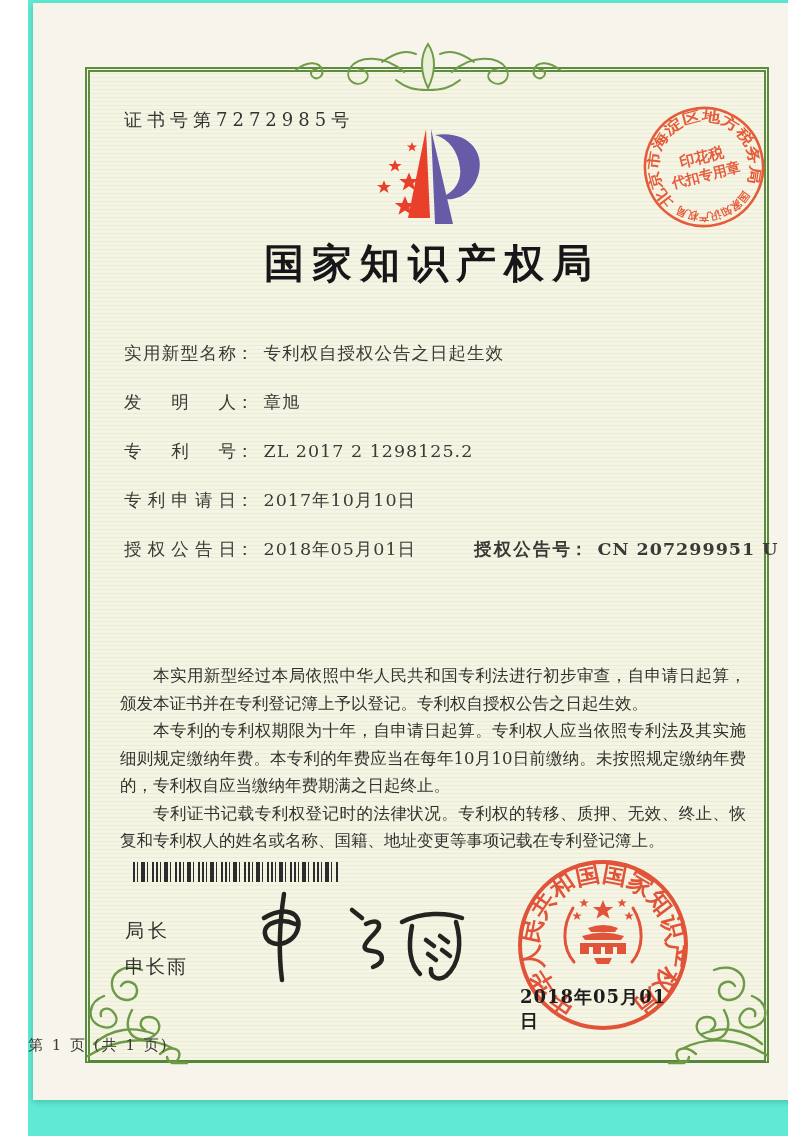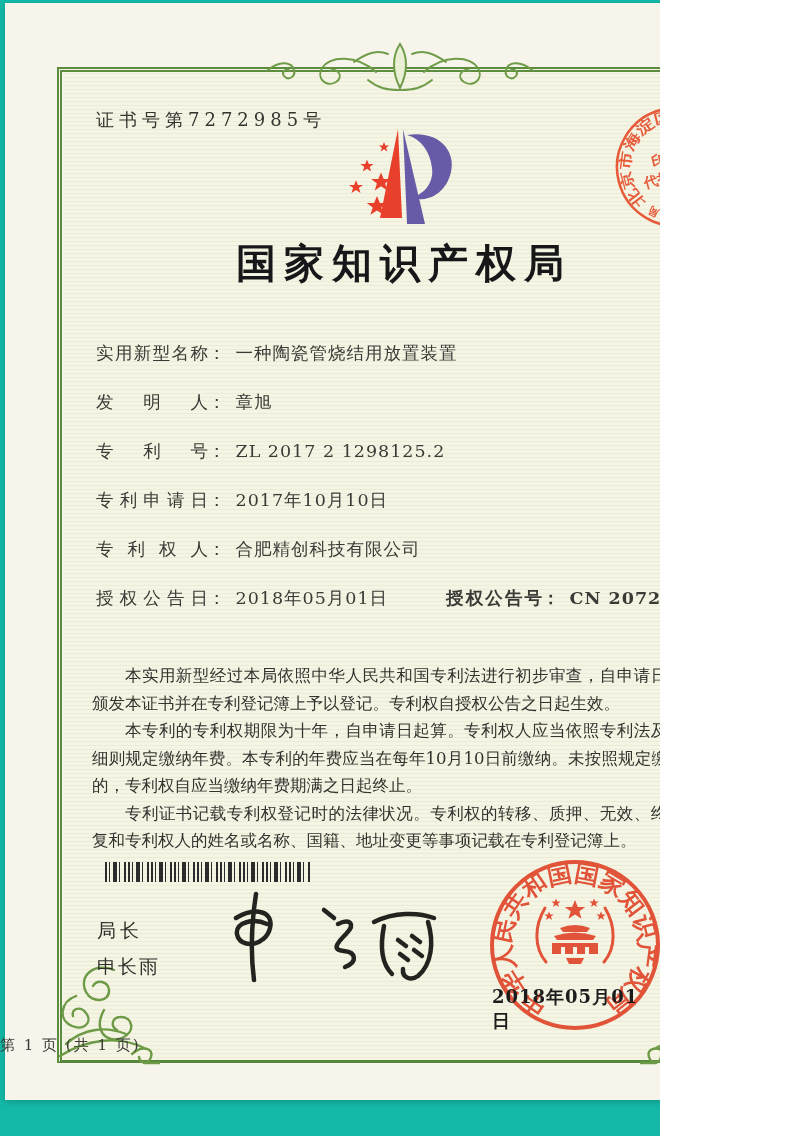--- a/index.html
+++ b/index.html
@@ -1,17 +1,17 @@
 <!DOCTYPE html>
 <html><head>
 <meta charset="utf-8">
 <style>
   html,body{margin:0;padding:0;background:#ffffff;}
-  .page{position:relative;width:660px;height:1136px;overflow:hidden;
-        font-family:"DejaVu Serif","Liberation Serif",serif;background:#14b8a6;}
+  .page{position:relative;width:760px;height:1136px;overflow:hidden;
+        font-family:"DejaVu Serif","Liberation Serif",serif;background:#5eead4;margin-left:28px;}
   .paper{position:absolute;left:5px;top:3px;width:789px;height:1097px;
          background:#f7f4eb;box-shadow:0 2px 6px rgba(0,0,0,0.18);}
   .inner-bg{position:absolute;left:63px;top:73px;width:676px;height:988px;
          background:
            repeating-linear-gradient(180deg, rgba(150,180,105,0.12) 0px, rgba(150,180,105,0.12) 1px, rgba(0,0,0,0) 1px, rgba(0,0,0,0) 4px),
            #f6f5e5;}
   .frame{position:absolute;left:57px;top:67px;width:684px;height:996px;
          border-top:5px double #5c8c3e;border-left:5px double #5c8c3e;
          border-right:5px double #5c8c3e;border-bottom:3px solid #55873a;
          box-sizing:border-box;pointer-events:none;}
@@ -108,33 +108,30 @@
     </g>
     <path fill="#e8402a" d="M70,5 L74,94 L52,94 Z"></path>
     <path fill="#675ba7" d="M75,5 L79,100 L97,100 Z"></path>
     <path fill="#675ba7" d="M79,11 C112,6 128,28 123,48 C118,70 99,79 83,74 C97,70 106,58 104,44 C102,27 93,15 79,11 Z"></path>
   </svg>
 
   <div class="title">国家知识产权局</div>
 
   <div class="fields">
     <div class="frow">
-      <span class="lbl">实用新型名称</span><span class="colon">：</span><span class="val">一种陶瓷管烧结用放置装置</span>
+      <span class="lbl">实用新型名称</span><span class="colon">：</span><span class="val">专利权自授权公告之日起生效</span>
     </div>
     <div class="frow">
       <span class="lbl">发明人</span><span class="colon">：</span><span class="val">章旭</span>
     </div>
     <div class="frow">
       <span class="lbl">专利号</span><span class="colon">：</span><span class="val">ZL 2017 2 1298125.2</span>
     </div>
     <div class="frow">
       <span class="lbl">专利申请日</span><span class="colon">：</span><span class="val">2017年10月10日</span>
-    </div>
-    <div class="frow">
-      <span class="lbl">专利权人</span><span class="colon">：</span><span class="val">合肥精创科技有限公司</span>
     </div>
     <div class="frow">
       <span class="lbl">授权公告日</span><span class="colon">：</span><span class="val">2018年05月01日</span><span class="grant-right"><span class="lbl2">授权公告号</span><span class="colon">：</span><span class="val">CN 207299951 U</span></span>
     </div>
   </div>
 
   <div class="body-text">
     <p>本实用新型经过本局依照中华人民共和国专利法进行初步审查，自申请日起算，颁发本证书并在专利登记簿上予以登记。专利权自授权公告之日起生效。</p>
     <p>本专利的专利权期限为十年，自申请日起算。专利权人应当依照专利法及其实施细则规定缴纳年费。本专利的年费应当在每年10月10日前缴纳。未按照规定缴纳年费的，专利权自应当缴纳年费期满之日起终止。</p>
     <p>专利证书记载专利权登记时的法律状况。专利权的转移、质押、无效、终止、恢复和专利权人的姓名或名称、国籍、地址变更等事项记载在专利登记簿上。</p>

